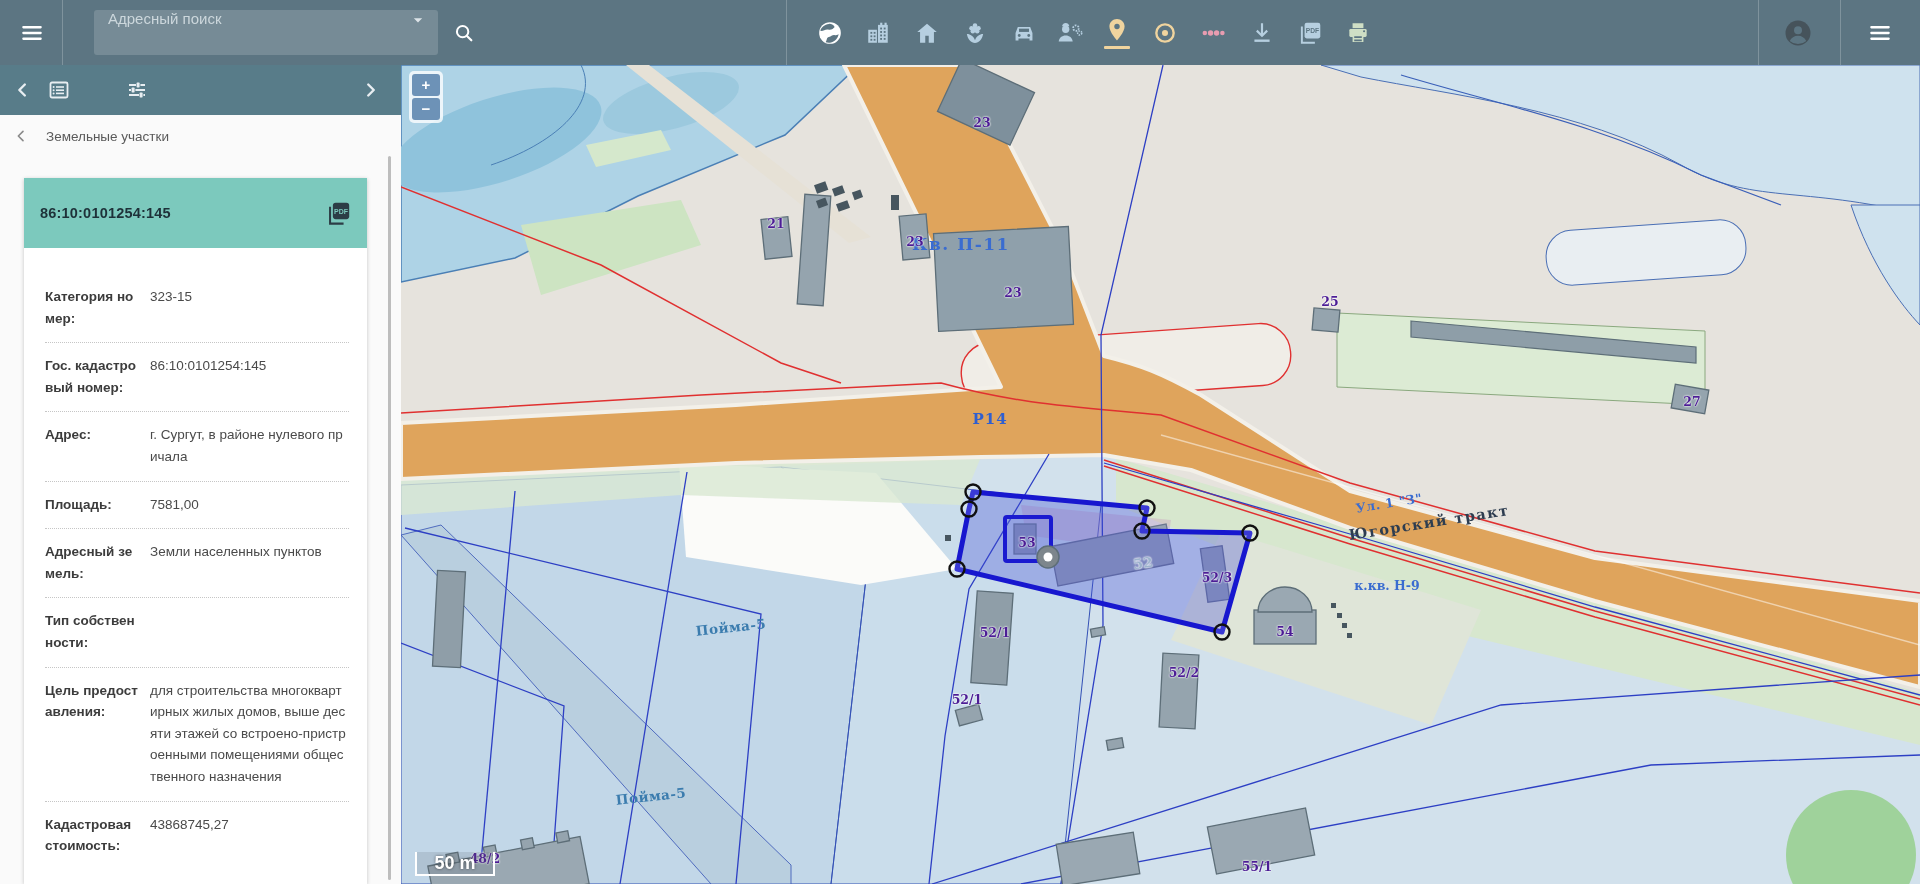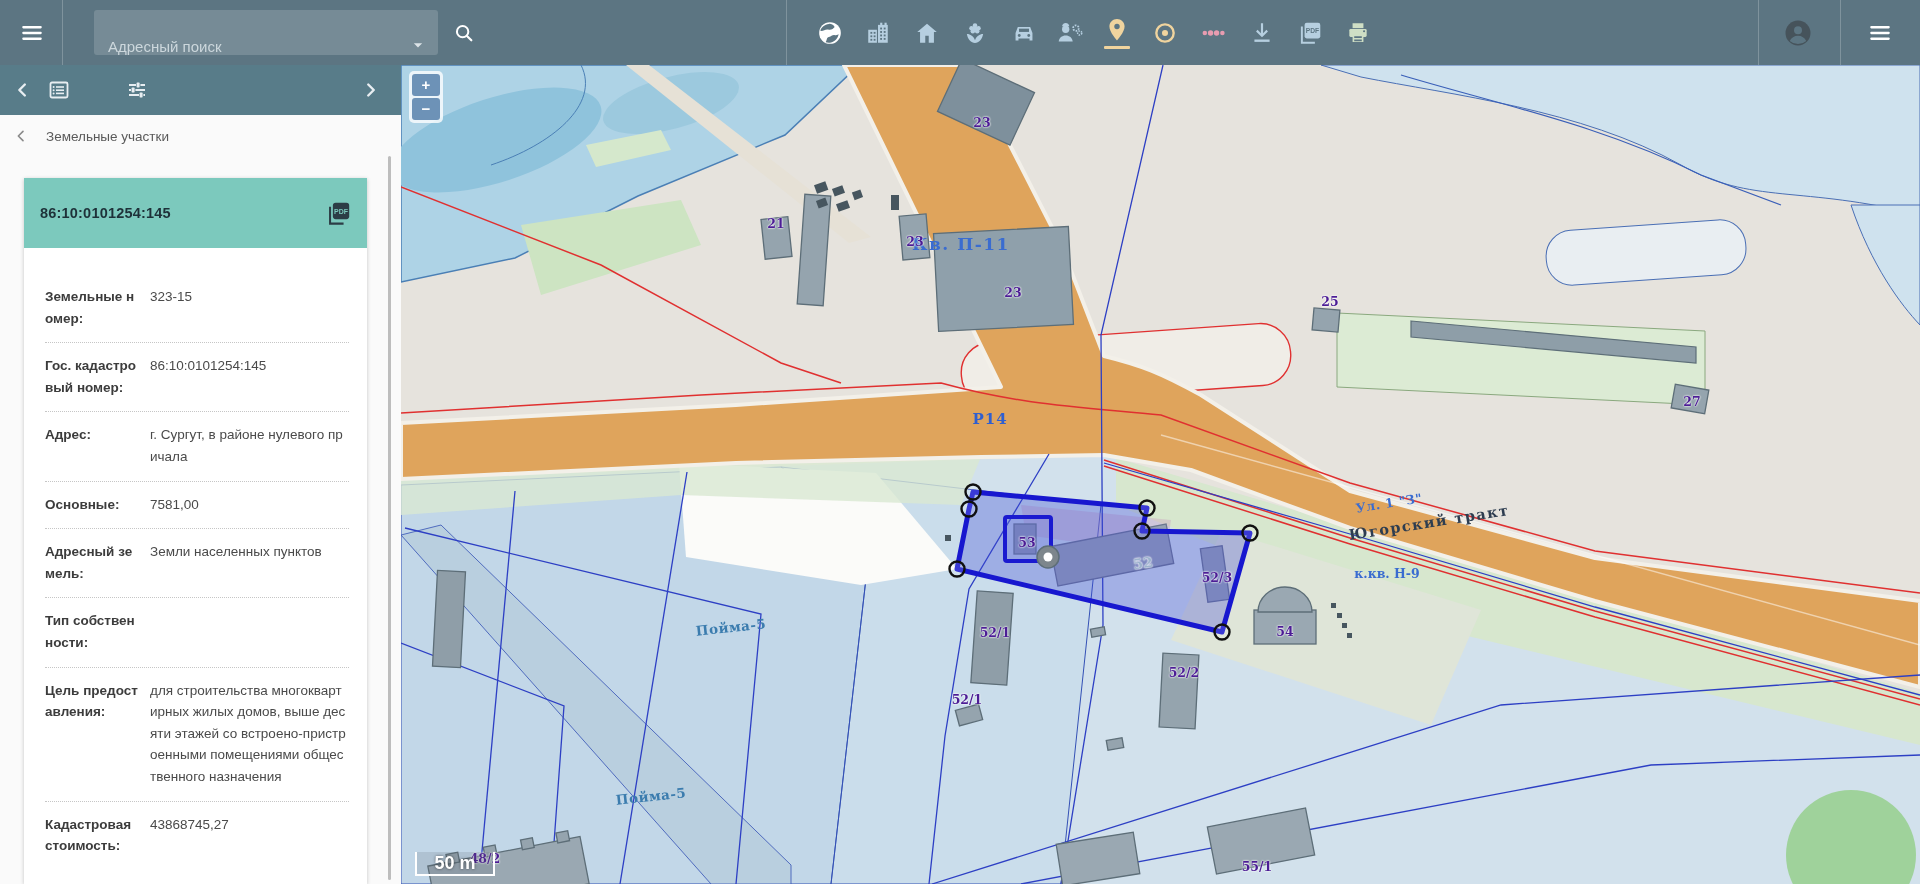--- a/index.html
+++ b/index.html
@@ -7,21 +7,21 @@
        font-family:"Liberation Sans",sans-serif;background:#e4e1db;}
 
   
   .toolbar{position:absolute;left:0;top:0;width:1920px;height:65px;background:#5c7582;z-index:40;}
   .tbdiv{position:absolute;top:0;width:1px;height:65px;background:rgba(255,255,255,.22);}
   .iconbtn{position:absolute;width:40px;height:44px;top:11px;border:none;background:transparent;
            display:flex;align-items:center;justify-content:center;flex-direction:column;cursor:pointer;padding:0;}
   .iconbtn svg{display:block;}
   .underbar{width:26px;height:3px;background:#f0d49e;margin-top:3px;border-radius:1px;}
   .search-box{position:absolute;left:94px;top:10px;width:344px;height:45px;background:rgba(255,255,255,.16);
-              border-radius:3px;display:flex;align-items:flex-end;padding:0 10px 0 14px;box-sizing:border-box;cursor:text;}
+              border-radius:3px;display:flex;align-items:flex-start;padding:0 10px 0 14px;box-sizing:border-box;cursor:text;}
   .search-ph{flex:1;color:#ccd7dc;font-size:15px;}
   
   .panel-head{position:absolute;left:0;top:65px;width:401px;height:50px;background:#587c89;z-index:30;}
   .ph-btn{position:absolute;top:9px;width:34px;height:32px;border:none;background:transparent;cursor:pointer;
           display:flex;align-items:center;justify-content:center;padding:0;}
   
   .sidebar{position:absolute;left:0;top:115px;width:401px;height:769px;background:#fafafa;z-index:20;}
   .crumb{display:flex;align-items:center;padding:13px 0 0 13px;}
   .crumb-label{color:#5a5a5a;font-size:13.5px;margin-left:17px;}
   .card{position:absolute;left:24px;top:63px;width:343px;bottom:0;background:#fff;
@@ -287,33 +287,33 @@
           <path d="M4.5 6v15h12" fill="none" stroke="#2c3d46" stroke-width="1.8"></path>
           <rect x="7" y="2.5" width="14.5" height="14.5" rx="2.5" fill="#2c3d46"></rect>
           <text x="14.2" y="12" font-size="6.2" font-weight="bold" text-anchor="middle" fill="#7cc9bd" font-family="Liberation Sans, sans-serif">PDF</text>
         </svg>
       </button>
     </div>
 
 
     <div class="rows">
       <div class="row">
-          <span class="lbl">Земельные номер:</span>
+          <span class="lbl">Категория номер:</span>
           <span class="val">323-15</span>
         </div>
       <div class="row">
           <span class="lbl">Гос. кадастровый номер:</span>
           <span class="val">86:10:0101254:145</span>
         </div>
       <div class="row">
           <span class="lbl">Адрес:</span>
           <span class="val">г. Сургут, в районе нулевого причала</span>
         </div>
       <div class="row">
-          <span class="lbl">Основные:</span>
+          <span class="lbl">Площадь:</span>
           <span class="val">7581,00</span>
         </div>
       <div class="row">
           <span class="lbl">Адресный земель:</span>
           <span class="val">Земли населенных пунктов</span>
         </div>
       <div class="row">
           <span class="lbl">Тип собственности:</span>
           <span class="val"></span>
         </div>
@@ -467,21 +467,21 @@
       <div class="ml ml-quarter" style="left: 560px; top: 179px; transform: translate(-50%, -50%) rotate(0deg);">Кв. П-11</div>
       <div class="ml ml-num" style="left: 581px; top: 57px; transform: translate(-50%, -50%) rotate(0deg);">23</div>
       <div class="ml ml-num" style="left: 514px; top: 176px; transform: translate(-50%, -50%) rotate(0deg);">23</div>
       <div class="ml ml-num" style="left: 612px; top: 227px; transform: translate(-50%, -50%) rotate(0deg);">23</div>
       <div class="ml ml-num" style="left: 375px; top: 158px; transform: translate(-50%, -50%) rotate(0deg);">21</div>
       <div class="ml ml-num" style="left: 929px; top: 236px; transform: translate(-50%, -50%) rotate(0deg);">25</div>
       <div class="ml ml-num" style="left: 1291px; top: 336px; transform: translate(-50%, -50%) rotate(0deg);">27</div>
       <div class="ml ml-road" style="left: 589px; top: 354px; transform: translate(-50%, -50%) rotate(0deg);">Р14</div>
       <div class="ml ml-street" style="left: 988px; top: 438px; transform: translate(-50%, -50%) rotate(-9deg);">Ул. 1 "З"</div>
       <div class="ml ml-tract" style="left: 1028px; top: 457px; transform: translate(-50%, -50%) rotate(-9deg);">Югорский тракт</div>
-      <div class="ml ml-qsmall" style="left: 986px; top: 508px; transform: translate(-50%, -50%) rotate(0deg);">к.кв. Н-9</div>
+      <div class="ml ml-qsmall" style="left: 986px; top: 520px; transform: translate(-50%, -50%) rotate(0deg);">к.кв. Н-9</div>
       <div class="ml ml-poyma" style="left: 330px; top: 562px; transform: translate(-50%, -50%) rotate(-6deg);">Пойма-5</div>
       <div class="ml ml-poyma" style="left: 250px; top: 731px; transform: translate(-50%, -50%) rotate(-6deg);">Пойма-5</div>
       <div class="ml ml-num" style="left: 626px; top: 477px; transform: translate(-50%, -50%) rotate(0deg);">53</div>
       <div class="ml ml-numlg" style="left: 742px; top: 498px; transform: translate(-50%, -50%) rotate(-8deg);">52</div>
       <div class="ml ml-num" style="left: 816px; top: 512px; transform: translate(-50%, -50%) rotate(0deg);">52/3</div>
       <div class="ml ml-num" style="left: 594px; top: 567px; transform: translate(-50%, -50%) rotate(0deg);">52/1</div>
       <div class="ml ml-num" style="left: 566px; top: 634px; transform: translate(-50%, -50%) rotate(0deg);">52/1</div>
       <div class="ml ml-num" style="left: 783px; top: 607px; transform: translate(-50%, -50%) rotate(0deg); text-align: center;">52/2</div>
       <div class="ml ml-num" style="left: 884px; top: 566px; transform: translate(-50%, -50%) rotate(0deg);">54</div>
       <div class="ml ml-num" style="left: 856px; top: 801px; transform: translate(-50%, -50%) rotate(0deg);">55/1</div>

